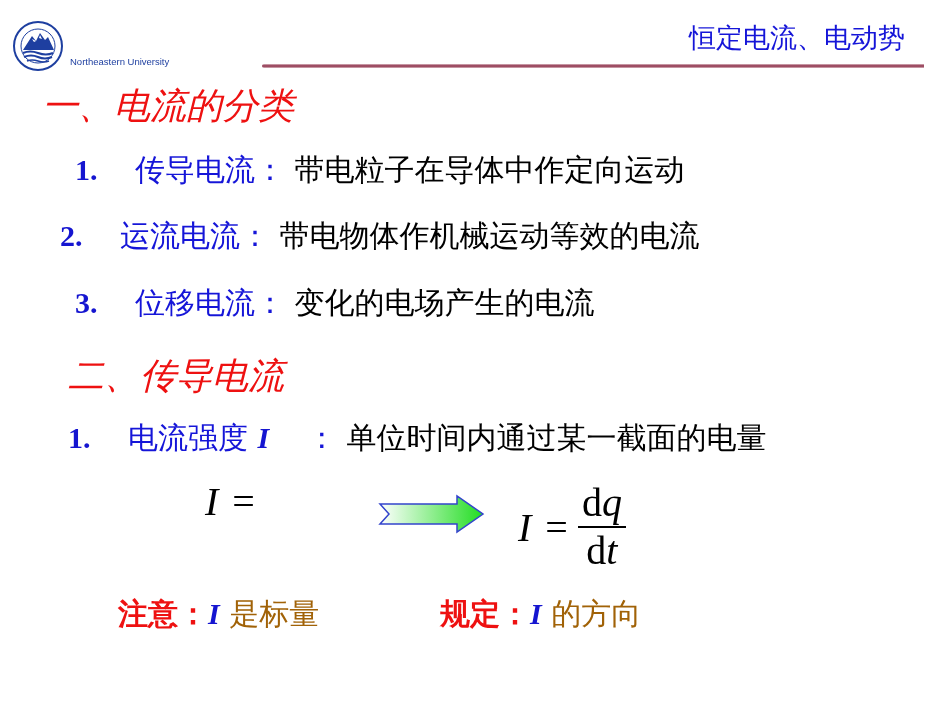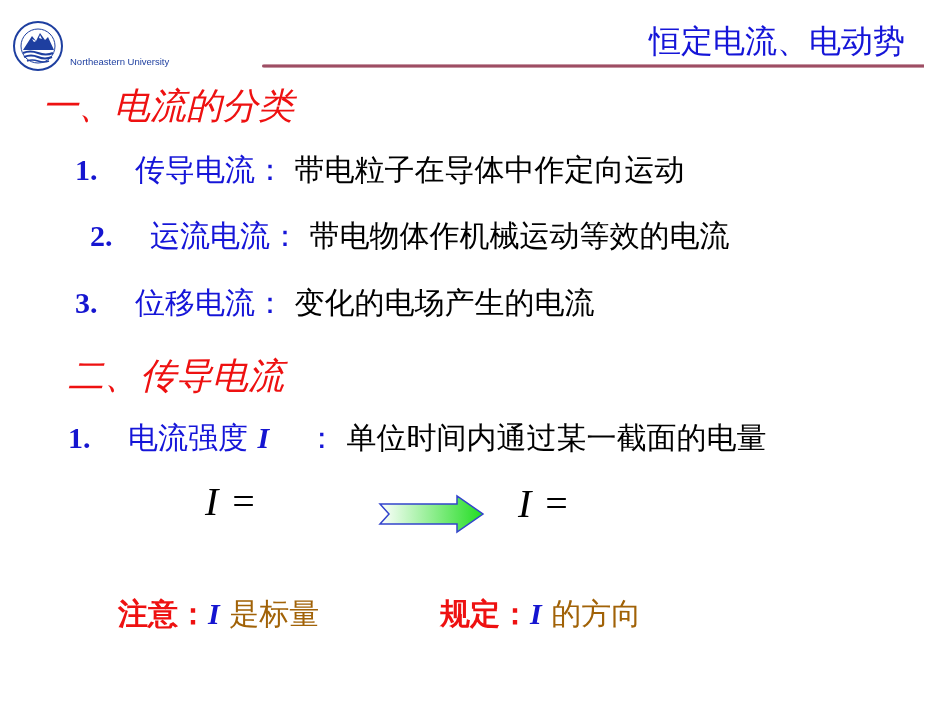--- a/index.html
+++ b/index.html
@@ -2,21 +2,21 @@
 <html><head>
 <meta charset="utf-8">
 <style>
   html, body { margin:0; padding:0; }
   body { width:950px; height:713px; background:#ffffff; position:relative; overflow:hidden;
          font-family: "DejaVu Sans", "Liberation Sans", sans-serif; }
   .abs { position:absolute; }
   .logo { left:12px; top:18px; width:160px; height:56px; }
   .logo-text-cn { position:absolute; left:58px; top:2px; font-family:"DejaVu Serif", serif; font-size:26px; color:#1e3fa0; letter-spacing:-1px; font-style:italic; }
   .logo-text-en { position:absolute; left:58px; top:38px; font-family:"Liberation Sans", sans-serif; font-size:9.5px; color:#1e3fa0; }
-  .header-title { right:45px; top:20px; font-size:32px; color:#1515d8; white-space:nowrap; }
+  .header-title { right:45px; top:20px; font-size:27px; color:#1515d8; white-space:nowrap; }
   .rule { left:262px; top:64px; width:662px; height:4px;
           background:linear-gradient(to bottom, #d9b8c0 0%, #8a2a45 50%, #d9b8c0 100%); border-radius:2px 0 0 2px; }
   .section { font-size:36px; color:#ee1111; white-space:nowrap;font-style:italic; }
   .item { font-size:30px; white-space:nowrap; }
   .num { font-family:"Liberation Serif", serif; font-weight:bold; color:#1515d0; }
   .label { color:#1515d8;margin-left:28px; }
   .desc { color:#000; }
   .italic-I { font-family:"Liberation Serif", serif; font-style:italic; font-weight:bold; color:#1515d0; }
   .formula { font-family:"Liberation Serif", serif; font-size:40px; color:#000; display:flex; align-items:center; }
   .formula .var { font-style:italic; }
@@ -47,21 +47,21 @@
 <div class="abs rule"></div>
 
 <div class="abs section" style="left:42px; top:82px;">一、电流的分类</div>
 
 <div class="abs item" style="left:75px; top:150px;">
   <span class="num">1.</span>
   <span class="label">传导电流：</span>
   <span class="desc">带电粒子在导体中作定向运动</span>
 </div>
 
-<div class="abs item" style="left:90px; top:216px;">
+<div class="abs item" style="left:60px; top:216px;">
   <span class="num">2.</span>
   <span class="label">运流电流：</span>
   <span class="desc">带电物体作机械运动等效的电流</span>
 </div>
 
 <div class="abs item" style="left:75px; top:283px;">
   <span class="num">3.</span>
   <span class="label">位移电流：</span>
   <span class="desc">变化的电场产生的电流</span>
 </div>
@@ -86,20 +86,25 @@
       <stop offset="0" stop-color="#ffffff"></stop>
       <stop offset="1" stop-color="#22dd22"></stop>
     </linearGradient>
   </defs>
   <path d="M3 10 L80 10 L80 2 L106 20 L80 38 L80 30 L3 30 L12 20 Z" fill="url(#ag)" stroke="#3344cc" stroke-width="1.5"></path>
 </svg>
 
 <div class="abs formula" style="left:518px; top:480px;">
   <span class="var">I</span>
   <span style="margin-left:14px;">=</span>
+  <span class="frac">
+    <span class="n"><span>d</span><span class="var">q</span></span>
+    <span class="bar"></span>
+    <span class="d"><span>d</span><span class="var">t</span></span>
+  </span>
 </div>
 
 <div class="abs note" style="left:118px; top:594px;">
   <span class="red">注意：</span><span class="italic-I">I</span><span class="blue"> 是标量</span>
 </div>
 
 <div class="abs note" style="left:440px; top:594px;">
   <span class="red">规定：</span><span class="italic-I">I</span><span class="blue"> 的方向</span>
 </div>
 

